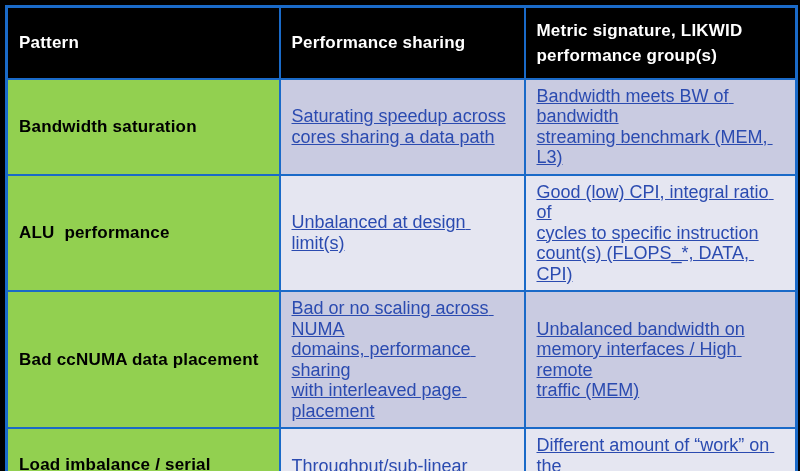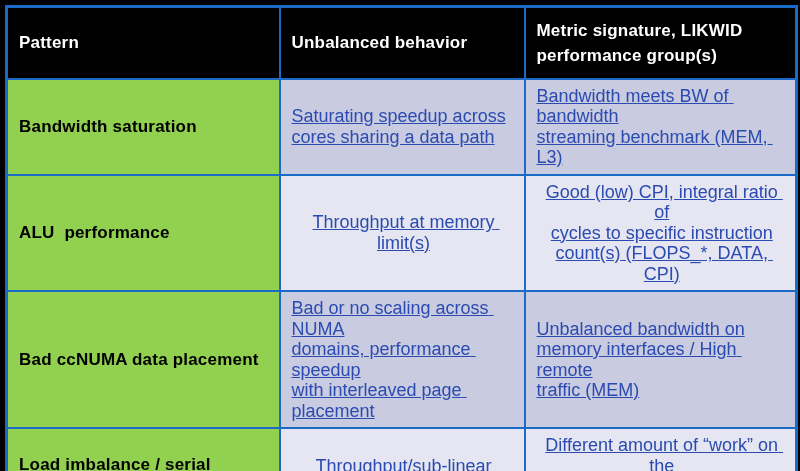--- a/index.html
+++ b/index.html
@@ -65,59 +65,59 @@
     letter-spacing:.2px;
   }
   td.body{
     color:var(--body-text);
     font-size:18px;
     font-weight:normal;
     line-height:20.5px;
     text-decoration:underline;
   }
   tr.band-dark td.body{background:var(--band-dark);}
-  tr.band-light td.body{background:var(--band-light);text-align:center;}
+  tr.band-light td.body{background:var(--band-light);}
 </style>
 </head>
 <body>
 
 <div class="slide">
   <table class="patterns">
     <colgroup>
       <col class="c-pattern">
       <col class="c-behavior">
       <col class="c-signature">
     </colgroup>
     <thead>
       <tr class="r-header">
         <th>Pattern</th>
-        <th>Unbalanced behavior</th>
+        <th>Performance sharing</th>
         <th>Metric signature, LIKWID
 performance group(s)</th>
       </tr>
     </thead>
     <tbody>
       <tr class="r-0 band-dark">
         <td class="pattern">Bandwidth saturation</td>
         <td class="body">Saturating speedup across
 cores sharing a data path</td>
         <td class="body">Bandwidth meets BW of bandwidth
 streaming benchmark (MEM, L3)</td>
       </tr>
       <tr class="r-1 band-light">
         <td class="pattern">ALU  performance</td>
-        <td class="body">Throughput at memory limit(s)</td>
+        <td class="body">Unbalanced at design limit(s)</td>
         <td class="body">Good (low) CPI, integral ratio of
 cycles to specific instruction
 count(s) (FLOPS_*, DATA, CPI)</td>
       </tr>
       <tr class="r-2 band-dark">
         <td class="pattern">Bad ccNUMA data placement</td>
         <td class="body">Bad or no scaling across NUMA
-domains, performance speedup
+domains, performance sharing
 with interleaved page placement</td>
         <td class="body">Unbalanced bandwidth on
 memory interfaces / High remote
 traffic (MEM)</td>
       </tr>
       <tr class="r-3 band-light">
         <td class="pattern">Load imbalance / serial
 fraction</td>
         <td class="body">Throughput/sub-linear speedup</td>
         <td class="body">Different amount of “work” on the

